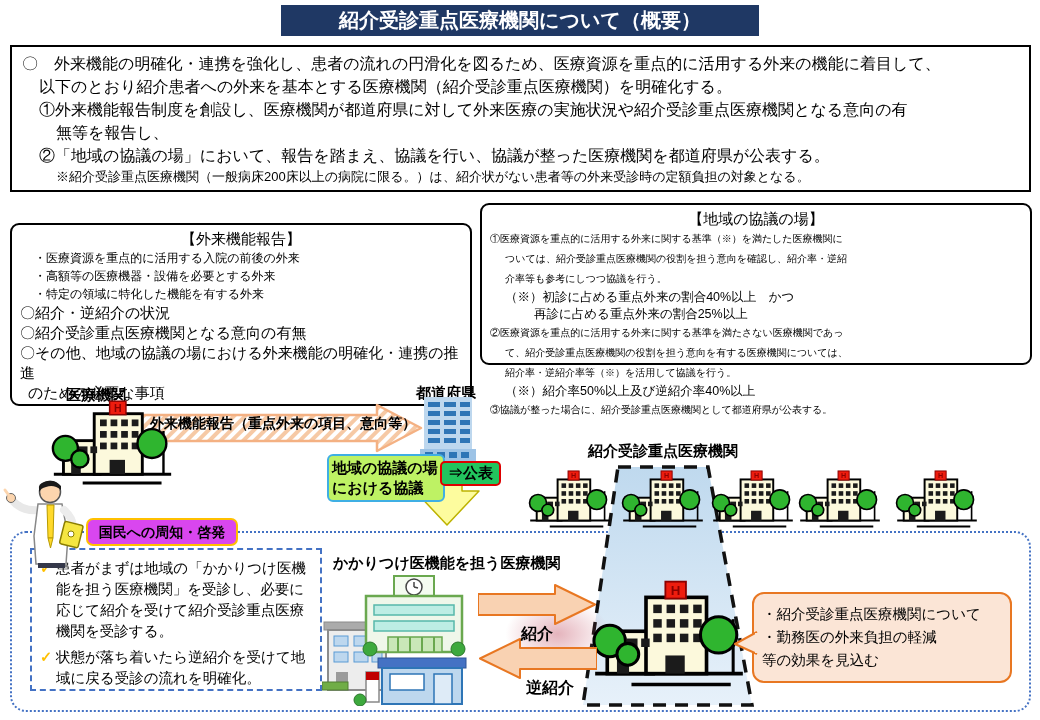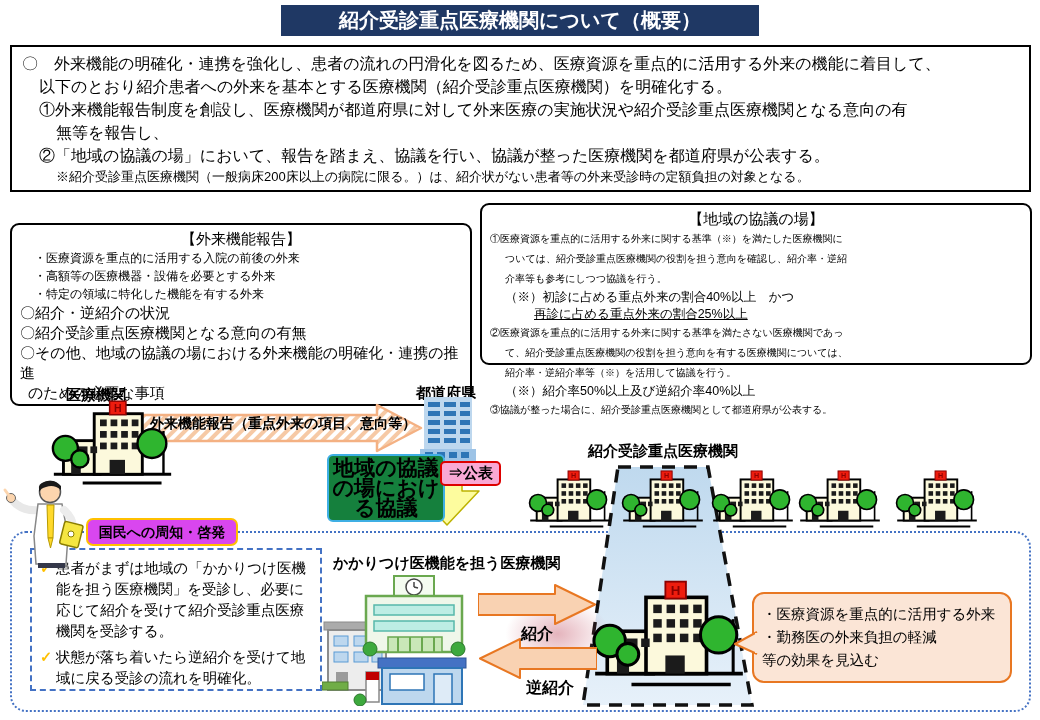--- a/index.html
+++ b/index.html
@@ -17,28 +17,28 @@
   .rounded-box{position:absolute;border:2px solid #000;border-radius:9px;box-sizing:border-box;background:#fff;}
   .report-box{left:10px;top:203px;width:462px;height:183px;padding:3px 8px;margin-top:20px;}
   .council-box{left:480px;top:203px;width:552px;height:162px;padding:3px 8px;}
   .box-title{text-align:center;font-size:15px;line-height:21px;}
   .r-line{font-size:15px;line-height:20px;}
   .r-sub{font-size:12px;line-height:18px;padding-left:14px;}
   .r-cont{padding-left:8px;}
   .c-line{font-size:10px;line-height:20px;}
   .c-cont{padding-left:15px;}
   .c-note{font-size:12.5px;line-height:17px;padding-left:15px;}
-  .c-note2{padding-left:44px;text-decoration:underline;}
+  .c-note2{padding-left:44px;}
   
   .dlabel{position:absolute;font-weight:bold;font-size:15px;white-space:nowrap;}
   .abs{position:absolute;}
   
-  .council-note{position:absolute;left:327px;top:454px;width:108px;background:#15803d;border:2.5px solid #3FAFE4;
-                border-radius:6px;padding:2px 3px;font-weight:bold;font-size:21px;line-height:20px;z-index:6;text-align:center;}
-  .publish-box{position:absolute;left:440px;top:461px;background:#f9a8d4;border:2.5px solid #DD0000;border-radius:5px;
+  .council-note{position:absolute;left:327px;top:454px;width:108px;background:#bef264;border:2.5px solid #3FAFE4;
+                border-radius:6px;padding:2px 3px;font-weight:bold;font-size:15px;line-height:20px;z-index:6;}
+  .publish-box{position:absolute;left:440px;top:461px;background:#22c55e;border:2.5px solid #DD0000;border-radius:5px;
                padding:1px 6px;font-weight:bold;font-size:15px;z-index:6;}
   .awareness-label{position:absolute;left:86px;top:518px;width:148px;height:24px;background:#d946ef;border:2px solid #FFC000;
                    border-radius:7px;font-weight:bold;font-size:14px;text-align:center;line-height:24px;z-index:8;}
   .dotted-region{position:absolute;left:10px;top:531px;width:1021px;height:181px;border:2.5px dotted #4472C4;
                  border-radius:16px;box-sizing:border-box;z-index:1;}
   .awareness-box{position:absolute;left:30px;top:548px;width:292px;height:143px;background:#fff;border:2px dashed #4472C4;
                  box-sizing:border-box;padding:8px 5px 0 4px;z-index:5;}
   .check-item{display:flex;font-size:14.5px;line-height:21px;}
   .check-item + .check-item{margin-top:5px;}
   .check{color:#FFC000;font-weight:bold;width:20px;flex:none;text-align:center;}
@@ -211,21 +211,21 @@
 
   <svg class="abs z3" style="left:590px;top:578px" width="158" height="115">
       <use href="#sym-hospital"></use>
     </svg>
 
   <div class="callout">
     <svg class="callout-tail" width="24" height="30" viewBox="0 0 24 30">
       <path d="M23,4 L1,16 L23,26" fill="#FBE5D6" stroke="#E87722" stroke-width="2" stroke-linejoin="round"></path>
       <rect x="21" y="5" width="3" height="20" fill="#FBE5D6"></rect>
     </svg>
-    <div>・医療資源を重点的に活用する外来</div>
+    <div>・紹介受診重点医療機関について</div>
     <div>・勤務医の外来負担の軽減</div>
     <div>等の効果を見込む</div>
   </div>
 
   <svg class="abs z8" style="left:2px;top:476px" width="95" height="92" viewBox="0 0 95 92">
     <path d="M38 34 Q20 36 10 24" fill="none" stroke="#E8E8E8" stroke-width="8" stroke-linecap="round"></path>
     <circle cx="9" cy="22" r="4.5" fill="#FCD5AE" stroke="#666" stroke-width="1"></circle>
     <line x1="8" y1="21" x2="3" y2="14" stroke="#FCD5AE" stroke-width="3" stroke-linecap="round"></line>
     <path d="M36 28 L60 28 L66 60 L64 88 L34 88 L32 60 Z" fill="#fff" stroke="#888" stroke-width="1.5"></path>
     <circle cx="48" cy="16" r="10.5" fill="#FCD5AE" stroke="#555" stroke-width="1.5"></circle>

